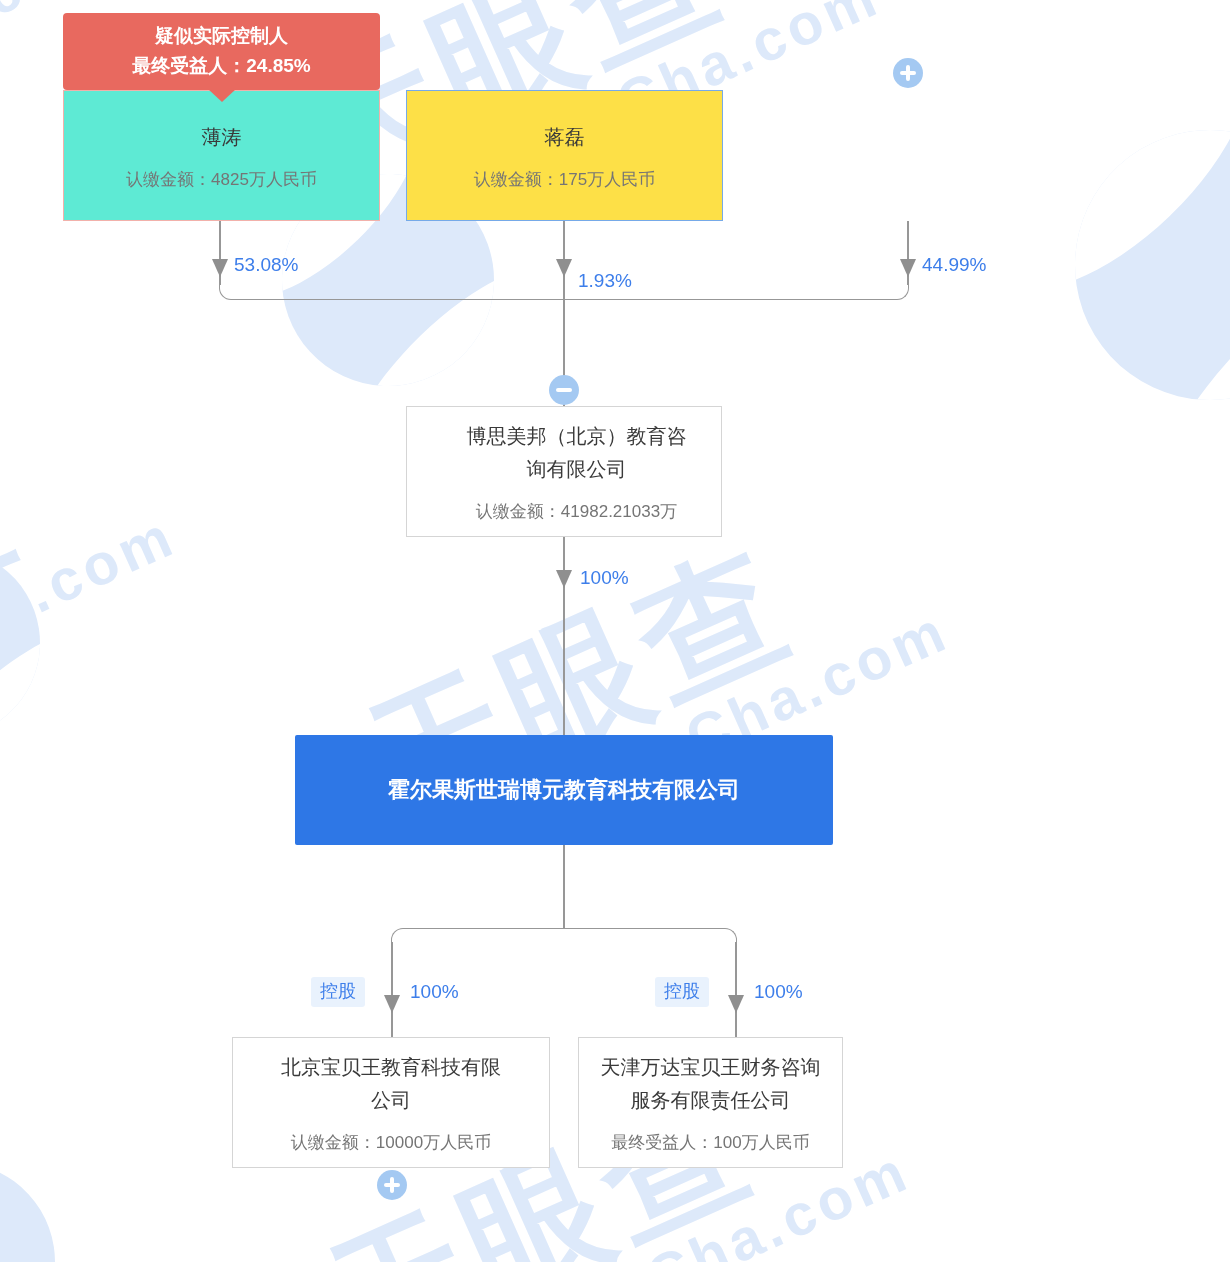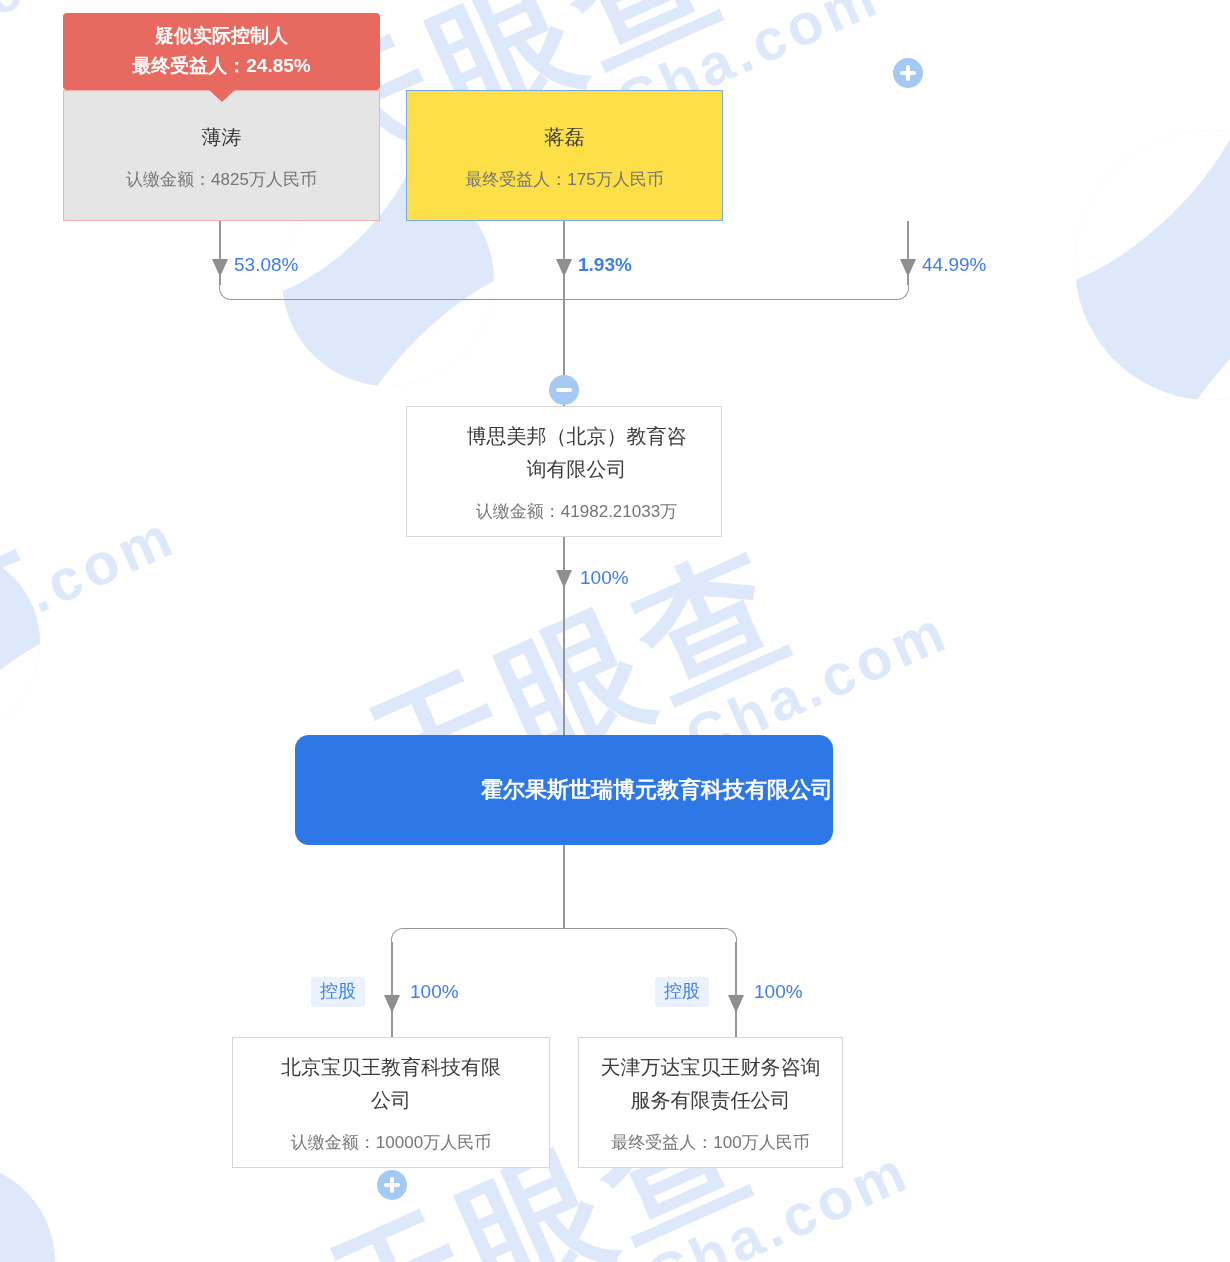--- a/index.html
+++ b/index.html
@@ -35,37 +35,37 @@
   .bracket{position:absolute;box-sizing:border-box;border:1.5px solid #979797;z-index:1;background:transparent;}
   .bracket-top{left:219px;top:284px;width:690px;height:16px;border-top:none;border-radius:0 0 12px 12px;}
   .bracket-bottom{left:391px;top:928px;width:346px;height:16px;border-bottom:none;border-radius:12px 12px 0 0;}
   .arrow{position:absolute;width:0;height:0;border-left:8px solid transparent;border-right:8px solid transparent;border-top:18px solid #8f8f8f;z-index:1;}
   .a1{left:212px;top:259px;} .a2{left:556px;top:259px;} .a3{left:900px;top:259px;}
   .a4{left:556px;top:570px;}
   .a5{left:384px;top:995px;} .a6{left:728px;top:995px;}
 
   
   .pct{position:absolute;font-size:19px;color:#3d7eea;z-index:2;}
-  .p1{left:234px;top:254px;} .p2{left:578px;top:254px;font-weight:bold;} .p3{left:922px;top:254px;}
+  .p1{left:234px;top:254px;} .p2{left:578px;top:270px;} .p3{left:922px;top:254px;}
   .p4{left:580px;top:567px;}
   .p5{left:410px;top:981px;} .p6{left:754px;top:981px;}
   .holding-tag{position:absolute;font-size:18px;color:#3d7eea;background:#e9f2fd;padding:4px 9px;border-radius:3px;z-index:2;line-height:1.2;}
   .t1{left:311px;top:977px;} .t2{left:655px;top:977px;}
 
   
   .node{position:absolute;box-sizing:border-box;border:1px solid #d5d5d5;background:#fff;display:flex;flex-direction:column;align-items:center;justify-content:center;text-align:center;z-index:2;cursor:pointer;}
   .node .name{font-size:20px;color:#3a3a3a;line-height:33px;}
   .node .amount{font-size:17px;color:#757575;margin-top:14px;}
-  .b1{left:63px;top:90px;width:317px;height:131px;border-color:#f2b1ab;background:#e5e5e5;}
+  .b1{left:63px;top:90px;width:317px;height:131px;border-color:#f2b1ab;background:#5eead4;}
   .b2{left:406px;top:90px;width:317px;height:131px;border-color:#76aae8;background:#fde047;}
   .b3{left:751px;top:90px;width:316px;height:131px;}
   .b4{left:406px;top:406px;width:316px;height:131px;padding-left:25px;}
   .b5{left:232px;top:1037px;width:318px;height:131px;}
   .b6{left:578px;top:1037px;width:265px;height:131px;}
-  .focus{position:absolute;left:295px;top:735px;width:538px;height:110px;background:#2e77e6;border-radius:14px;display:flex;align-items:center;justify-content:flex-end;z-index:2;cursor:pointer;}
+  .focus{position:absolute;left:295px;top:735px;width:538px;height:110px;background:#2e77e6;border-radius:2px;display:flex;align-items:center;justify-content:center;z-index:2;cursor:pointer;}
   .focus .name{font-size:22px;font-weight:bold;color:#ffffff;}
 
   
   .controller-badge{position:absolute;left:63px;top:13px;width:317px;height:77px;box-sizing:border-box;background:#e8695f;border-radius:4px;color:#fff;font-weight:bold;font-size:19px;text-align:center;line-height:30px;padding-top:8px;z-index:3;cursor:pointer;}
   .controller-badge::after{content:"";position:absolute;left:50%;bottom:-12px;transform:translateX(-50%);width:0;height:0;border:14px solid transparent;border-top:13px solid #e8695f;border-bottom:none;}
 
   
   .circle-icon{position:absolute;width:30px;height:30px;border-radius:50%;background:#a4c9f2;z-index:3;cursor:pointer;}
   .circle-icon::before{content:"";position:absolute;left:7px;right:7px;top:13px;height:4px;background:#fff;border-radius:2px;}
   .circle-icon.plus::after{content:"";position:absolute;top:7px;bottom:7px;left:13px;width:4px;background:#fff;border-radius:2px;}
@@ -132,21 +132,21 @@
     <div>疑似实际控制人</div>
     <div>最终受益人：24.85%</div>
   </div>
 
   <div class="node b1">
     <div class="name">薄涛</div>
     <div class="amount">认缴金额：4825万人民币</div>
   </div>
   <div class="node b2">
     <div class="name">蒋磊</div>
-    <div class="amount">最终受益人：175万人民币</div>
+    <div class="amount">认缴金额：175万人民币</div>
   </div>
   <div class="circle-icon plus i1"></div>
 
   <div class="circle-icon i2"></div>
   <div class="node b4">
     <div class="name">
       <span>博思美邦（北京）教育咨</span><br>
       <span>询有限公司</span>
     </div>
     <div class="amount">认缴金额：41982.21033万</div>

